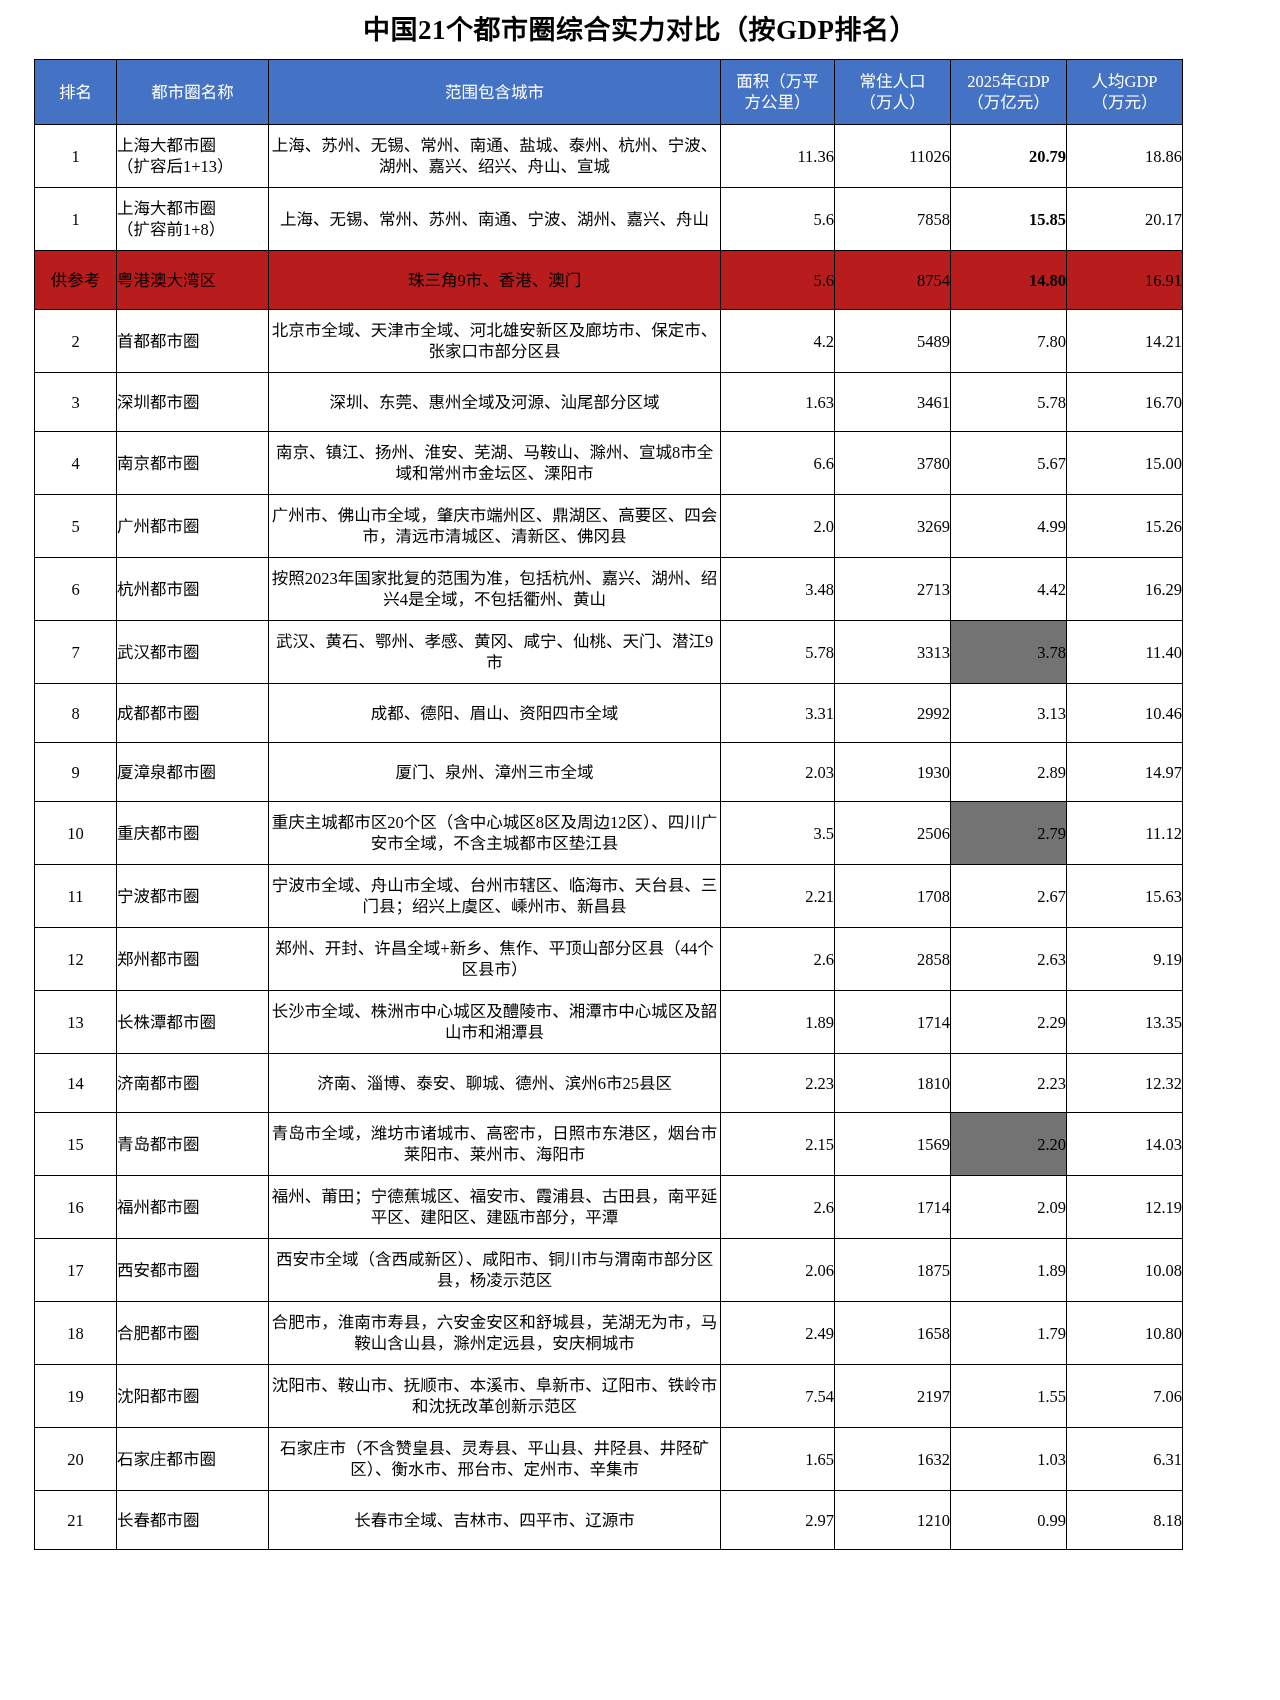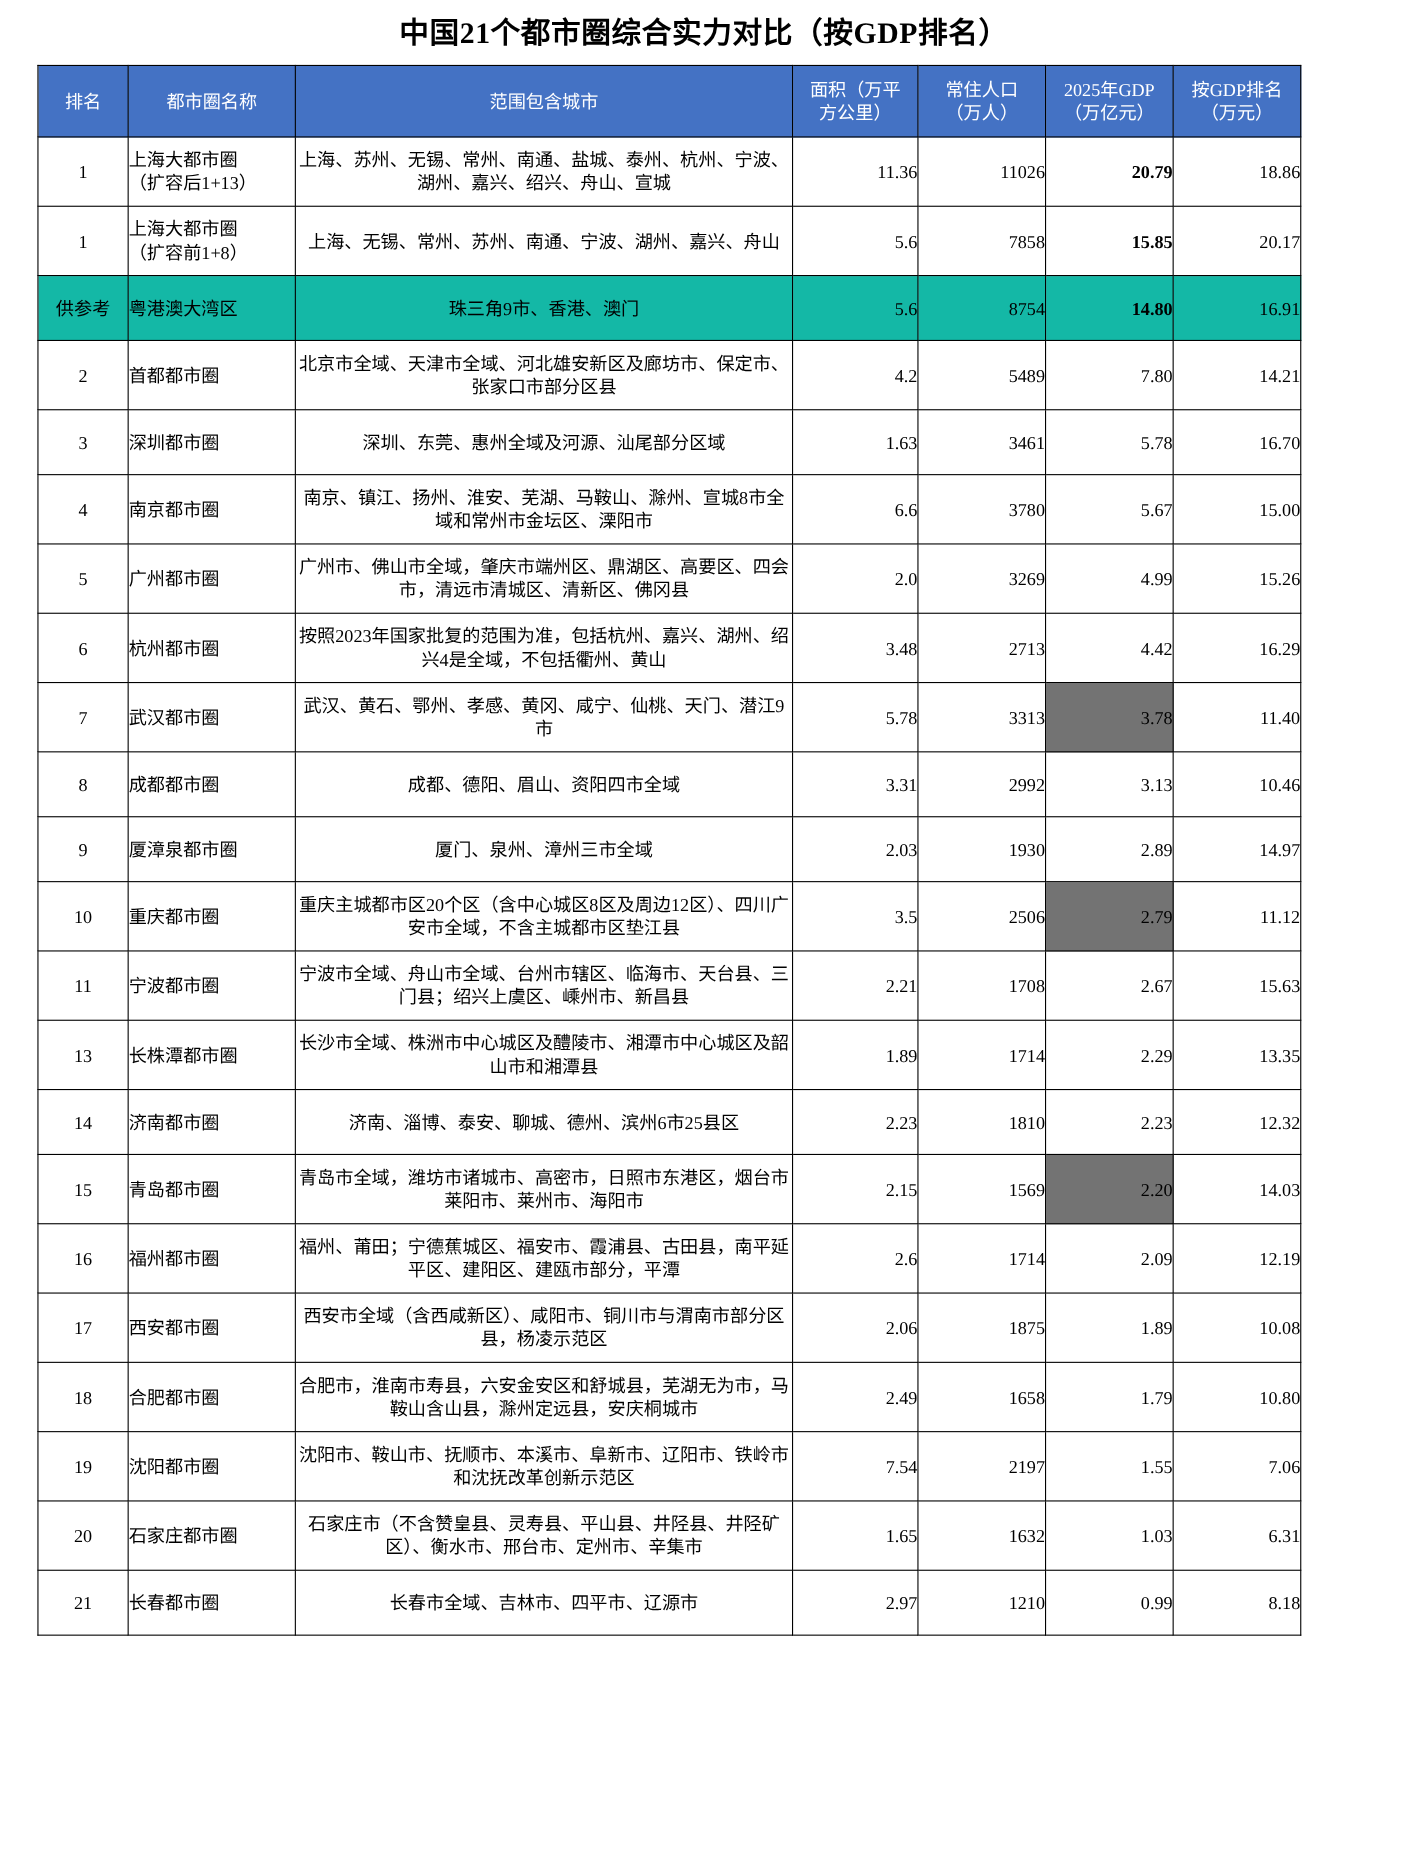--- a/index.html
+++ b/index.html
@@ -89,21 +89,21 @@
   }
   td.num {
     text-align: right;
     padding: 3px 9px 3px 4px;
     font-size: 17px;
   }
   td.num.bold {
     font-weight: bold;
   }
   tr.shade td {
-    background: #14b8a6;
+    background: #b91c1c;
   }
   td.shade-cell {
     background: #737373;
   }
   tr.two td { height: 62px; }
   tr.one td { height: 58px; }
 </style>
 </head>
 <body>
 
@@ -132,21 +132,21 @@
         </th>
         <th>
           <span>常住人口</span><br>
           <span>（万人）</span>
         </th>
         <th>
           <span>2025年GDP</span><br>
           <span>（万亿元）</span>
         </th>
         <th>
-          <span>按GDP排名</span><br>
+          <span>人均GDP</span><br>
           <span>（万元）</span>
         </th>
       </tr>
     </thead>
     <tbody id="table-body">
         <tr class="two">
           <td class="rank">1</td>
           <td class="name">上海大都市圈<br>（扩容后1+13）</td>
           <td class="scope">上海、苏州、无锡、常州、南通、盐城、泰州、杭州、宁波、湖州、嘉兴、绍兴、舟山、宣城</td>
           <td class="num">11.36</td>
@@ -256,20 +256,29 @@
         <tr class="two">
           <td class="rank">11</td>
           <td class="name">宁波都市圈</td>
           <td class="scope">宁波市全域、舟山市全域、台州市辖区、临海市、天台县、三门县；绍兴上虞区、嵊州市、新昌县</td>
           <td class="num">2.21</td>
           <td class="num">1708</td>
           <td class="num">2.67</td>
           <td class="num">15.63</td>
         </tr>
         <tr class="two">
+          <td class="rank">12</td>
+          <td class="name">郑州都市圈</td>
+          <td class="scope">郑州、开封、许昌全域+新乡、焦作、平顶山部分区县（44个区县市）</td>
+          <td class="num">2.6</td>
+          <td class="num">2858</td>
+          <td class="num">2.63</td>
+          <td class="num">9.19</td>
+        </tr>
+        <tr class="two">
           <td class="rank">13</td>
           <td class="name">长株潭都市圈</td>
           <td class="scope">长沙市全域、株洲市中心城区及醴陵市、湘潭市中心城区及韶山市和湘潭县</td>
           <td class="num">1.89</td>
           <td class="num">1714</td>
           <td class="num">2.29</td>
           <td class="num">13.35</td>
         </tr>
         <tr class="one">
           <td class="rank">14</td>

